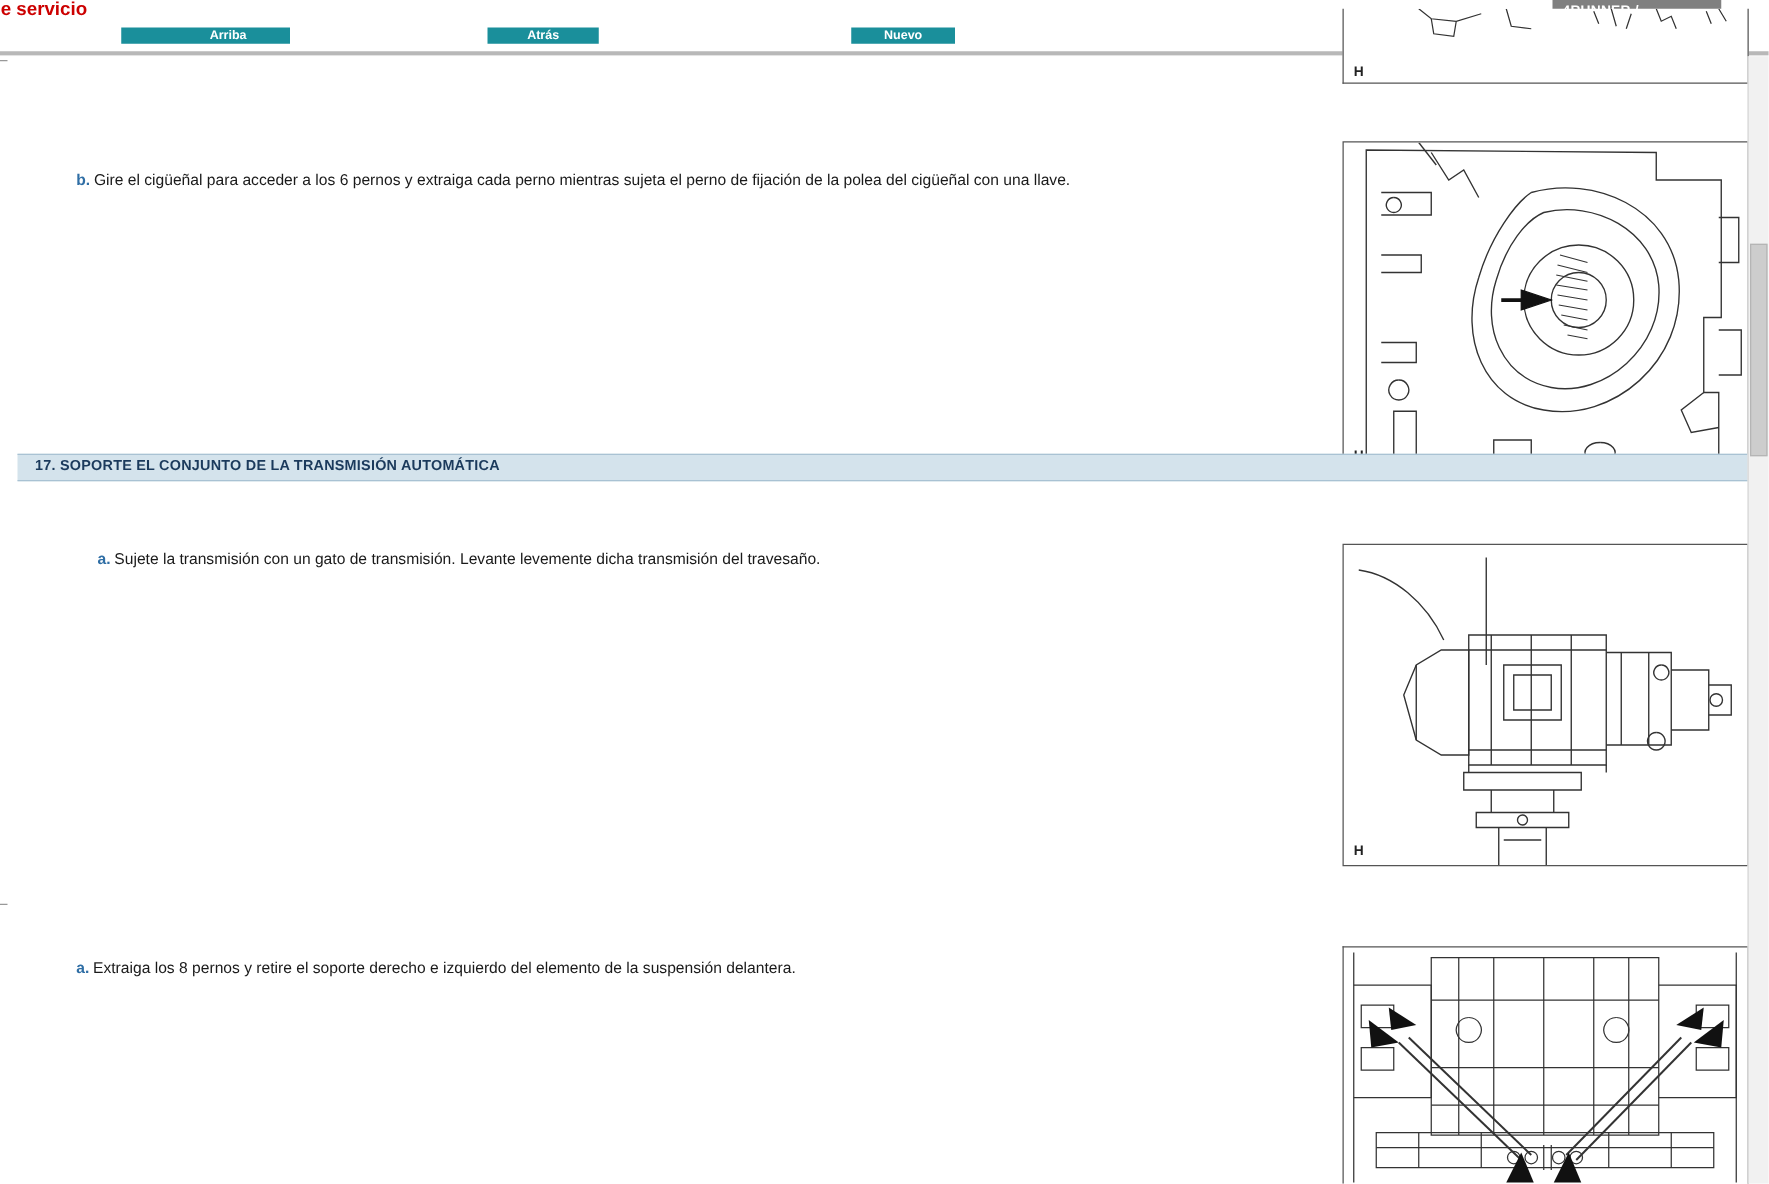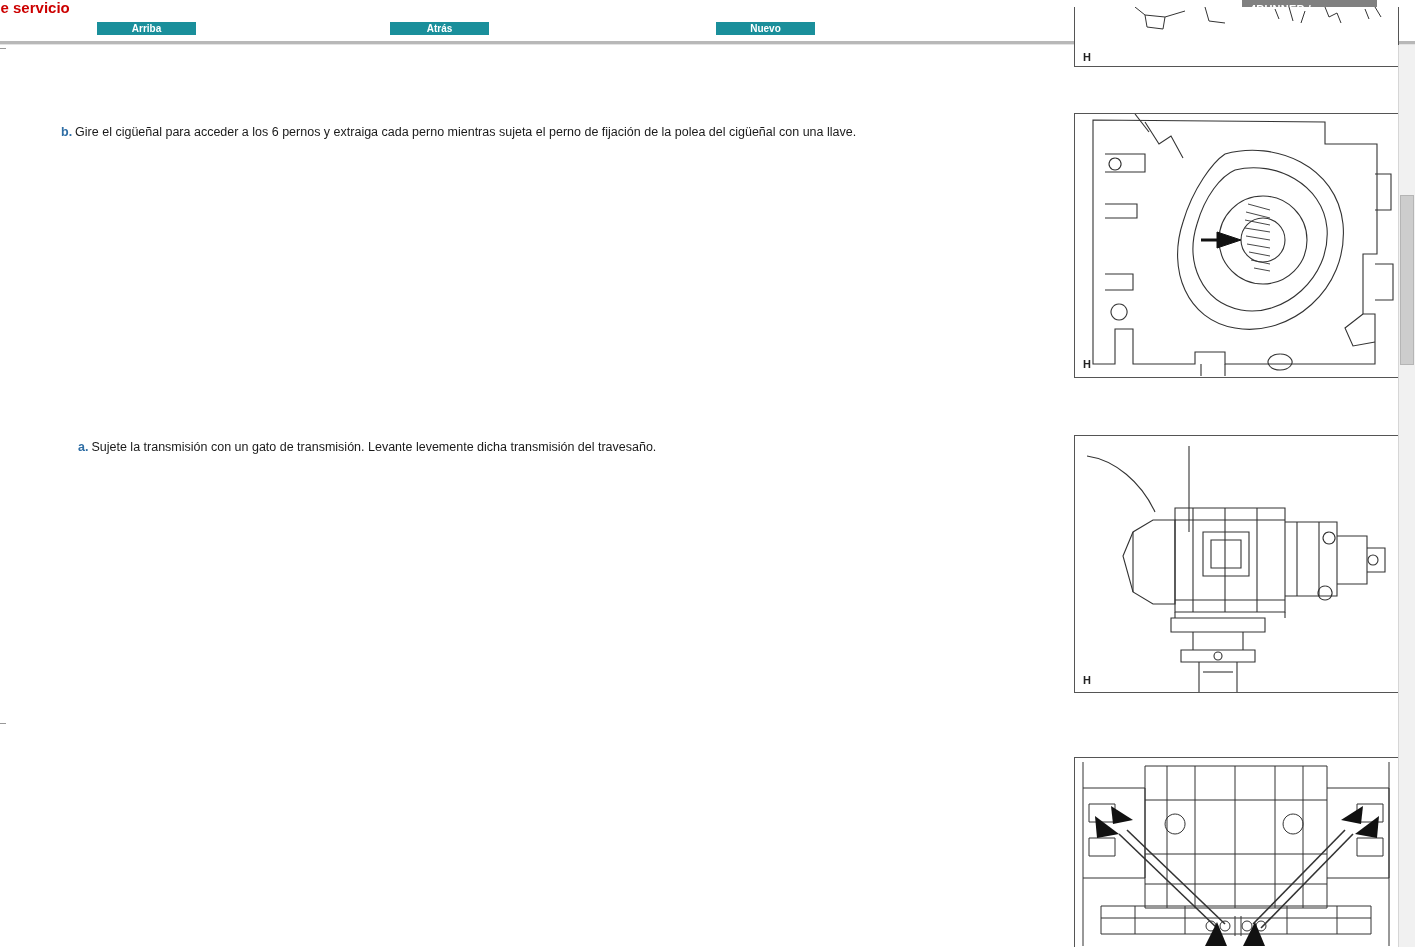--- a/index.html
+++ b/index.html
@@ -66,23 +66,23 @@
     top: 0;
     height: 13px;
     background: #1a8f9b;
     color: #ffffff;
     font-size: 10px;
     font-weight: bold;
     line-height: 13px;
     text-align: center;
     cursor: pointer;
   }
-  .nav-btn.arriba { left: 97px;  width: 99px; }
-  .nav-btn.atras  { left: 390px; width: 99px; }
-  .nav-btn.nuevo  { left: 716px; width: 99px; }
+  .nav-btn.arriba { left: 97px;  width: 99px; padding-left: 36px; }
+  .nav-btn.atras  { left: 390px; width: 89px; }
+  .nav-btn.nuevo  { left: 681px; width: 83px; }
 
   .header-rule {
     position: absolute;
     left: 0;
     top: 41px;
     width: 1415px;
     height: 3px;
     background: #b8b8b8;
   }
   .header-rule2 {
@@ -210,21 +210,21 @@
           <path d="M70 8 L72 20 L88 22 L90 10"></path>
           <path d="M130 0 L134 14 L150 16"></path>
           <path d="M200 2 L204 12 M214 0 L218 14 M230 4 L226 16"></path>
           <path d="M250 0 L254 10 L262 6 L266 16"></path>
           <path d="M290 2 L294 12 M300 0 L306 10"></path>
         </g>
         <text x="8" y="54" font-family="Liberation Sans, sans-serif" font-size="11" font-weight="bold" fill="#222">H</text>
       </svg>
     </div>
 
-    <div class="step" style="left:61px; top:80px;">
+    <div class="step" style="left:61px; top:92px;">
       <span class="bullet">b.</span><span>Gire el cigüeñal para acceder a los 6 pernos y extraiga cada perno mientras sujeta el perno de fijación de la polea del cigüeñal con una llave.</span>
     </div>
 
     <div class="figure" style="top:68px; width:325px; height:265px;">
       <svg width="323" height="263" viewBox="0 0 323 263">
         <g stroke="#333" fill="none" stroke-width="1.1">
 
           <path d="M18 6 L18 250 L40 250 L40 215 L58 215 L58 250 L120 250 L120 238 L150 238 L150 250 L300 250 L300 200 L288 200 L288 140 L302 140 L302 30 L250 30 L250 8 Z"></path>
 
           <path d="M150 40 C 200 26, 262 52, 268 110 C 274 176, 214 224, 160 214 C 112 206, 92 156, 108 108 C 118 74, 138 48, 150 40"></path>
@@ -254,20 +254,23 @@
         </g>
 
         <g fill="#111" stroke="#111">
           <path d="M142 118 L166 126 L142 134 Z"></path>
           <path d="M126 126 L146 126" stroke-width="3"></path>
         </g>
         <text x="8" y="254" font-family="Liberation Sans, sans-serif" font-size="11" font-weight="bold" fill="#222">H</text>
       </svg>
     </div>
 
+    <div class="section-band" style="top:318px;">
+      <span class="label">17. SOPORTE EL CONJUNTO DE LA TRANSMISIÓN AUTOMÁTICA</span>
+    </div>
 
     <div class="step" style="left:61px; top:395px;margin-left:17px;">
       <span class="bullet">a.</span><span>Sujete la transmisión con un gato de transmisión. Levante levemente dicha transmisión del travesaño.</span>
     </div>
 
     <div class="figure" style="top:390px; width:325px; height:258px;">
       <svg width="323" height="256" viewBox="0 0 323 256">
         <g stroke="#333" fill="none" stroke-width="1.1">
 
           <path d="M12 20 C 40 24, 66 46, 80 76"></path>
@@ -297,20 +300,23 @@
           <path d="M128 236 L158 236"></path>
           <circle cx="143" cy="220" r="4"></circle>
 
           <path d="M100 176 L100 182 M210 176 L210 182"></path>
         </g>
         <text x="8" y="248" font-family="Liberation Sans, sans-serif" font-size="11" font-weight="bold" fill="#222">H</text>
       </svg>
     </div>
 
 
+    <div class="step" style="left:61px; top:722px;">
+      <span class="bullet">a.</span><span>Extraiga los 8 pernos y retire el soporte derecho e izquierdo del elemento de la suspensión delantera.</span>
+    </div>
 
     <div class="figure" style="top:712px; width:325px; height:190px; border-bottom:none;">
       <svg width="323" height="190" viewBox="0 0 323 190">
         <g stroke="#333" fill="none" stroke-width="1">
 
           <path d="M8 4 L8 188 M314 4 L314 188"></path>
           <path d="M8 30 L70 30 L70 120 L8 120"></path>
           <path d="M252 30 L314 30 L314 120 L252 120"></path>
           <path d="M70 8 L252 8 L252 150 L70 150 Z"></path>
           <path d="M92 8 L92 150 M120 8 L120 150 M160 8 L160 150 M200 8 L200 150 M228 8 L228 150"></path>

